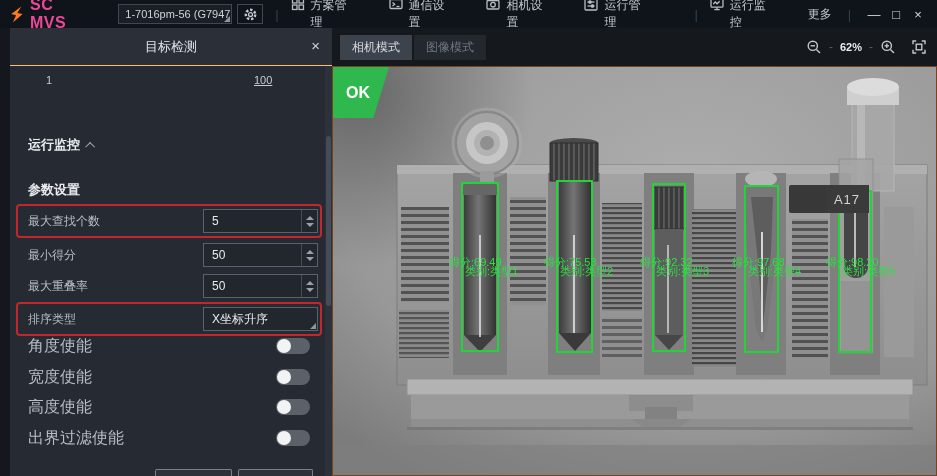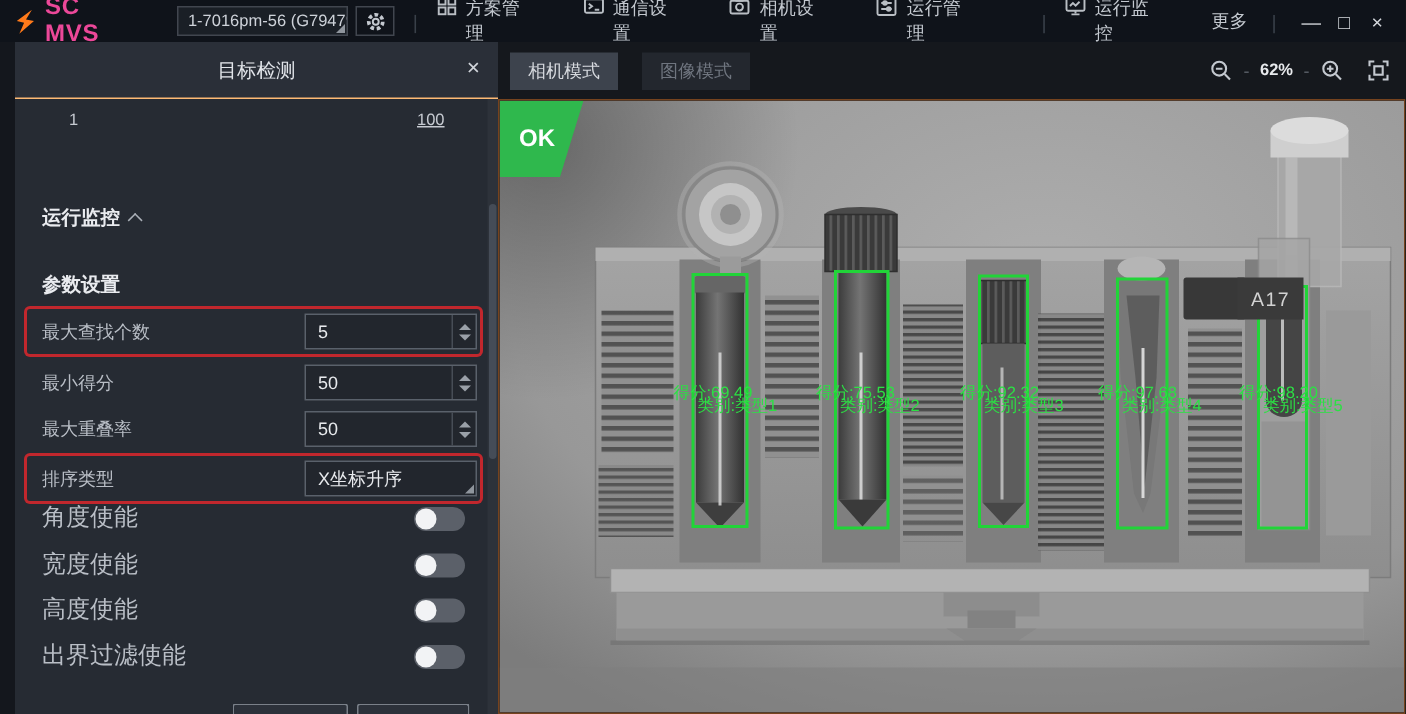--- a/index.html
+++ b/index.html
@@ -30,21 +30,21 @@
 
   
   .panel { width:322px; background:#262b33; position:relative; }
   .panel-header { height:38px; background:#2a2f38; border-bottom:1px solid #fdba74;
     display:flex; align-items:center; justify-content:center; position:relative; }
   .panel-title { color:#e2e5ea; font-size:13px; }
   .panel-close { position:absolute; right:12px; top:9px; color:#cfd3d9; font-size:15px; }
   .slider-minmax { position:absolute; top:46px; left:0; right:22px; height:16px;
     color:#c6cad1; font-size:11px; }
   .slider-min { position:absolute; left:36px; }
-  .slider-max { position:absolute; left:268px;text-decoration:underline; }
+  .slider-max { position:absolute; left:244px;text-decoration:underline; }
   .section-title { position:absolute; left:18px; color:#e9ebef; font-size:13px; font-weight:bold; }
   .chevron-up { display:inline-block; width:7px; height:7px; border-left:1.5px solid #aab0b8;
     border-top:1.5px solid #aab0b8; transform:rotate(45deg) translateY(2px); margin-left:8px; }
   .param-row { position:absolute; left:8px; right:12px; height:30px; }
   .param-row.highlighted { box-shadow:0 0 0 2px #c1272d; border-radius:2px; }
   .param-label { position:absolute; left:10px; top:0; line-height:30px; color:#b9bec6; font-size:12px; }
   .param-control { position:absolute; left:185px; top:3px; width:115px; height:24px;
     background:#22262d; border:1px solid #5a616b; }
   .param-value { position:absolute; left:8px; top:0; line-height:22px; color:#e8eaed; font-size:12px; }
   .spin-zone { position:absolute; right:0; top:0; bottom:0; width:16px; border-left:1px solid #474d56;
@@ -61,21 +61,21 @@
     border-radius:50%; background:#f2f3f5; }
   .peek-btn { position:absolute; bottom:0; height:7px; background:#2c313a;
     border:1px solid #7a8089; border-bottom:none; border-radius:2px 2px 0 0; }
   .panel-scrollbar { position:absolute; right:0; top:38px; bottom:0; width:7px; background:#2d323a; }
   .panel-scroll-thumb { position:absolute; top:70px; left:1px; width:5px; height:170px;
     background:#454c57; border-radius:3px; }
 
   
   .viewer { flex:1; display:flex; flex-direction:column; background:#15181d; }
   .viewer-toolbar { height:38px; display:flex; align-items:center; padding:0 10px 0 8px; }
-  .tab { height:25px; line-height:25px; padding:0 12px; font-size:12px; margin-right:16px; }
+  .tab { height:25px; line-height:25px; padding:0 12px; font-size:12px; margin-right:2px; }
   .tab.active { background:#3d434d; color:#d6d9de; }
   .tab.inactive { background:#23272e; color:#6f757f; }
   .vt-spacer { flex:1; }
   .zoom-controls { display:flex; align-items:center; gap:7px; }
   .zoom-sep { color:#5a6068; font-size:12px; }
   .zoom-level { color:#e8eaed; font-size:11px; font-weight:bold; }
   .fit-icon-wrap { margin-left:8px; display:flex; }
 
   .viewport { flex:1; position:relative; border:1px solid #76431e; background:#1a1a1a; overflow:hidden; }
   .scene { position:absolute; left:0; top:0; width:100%; height:100%; }

